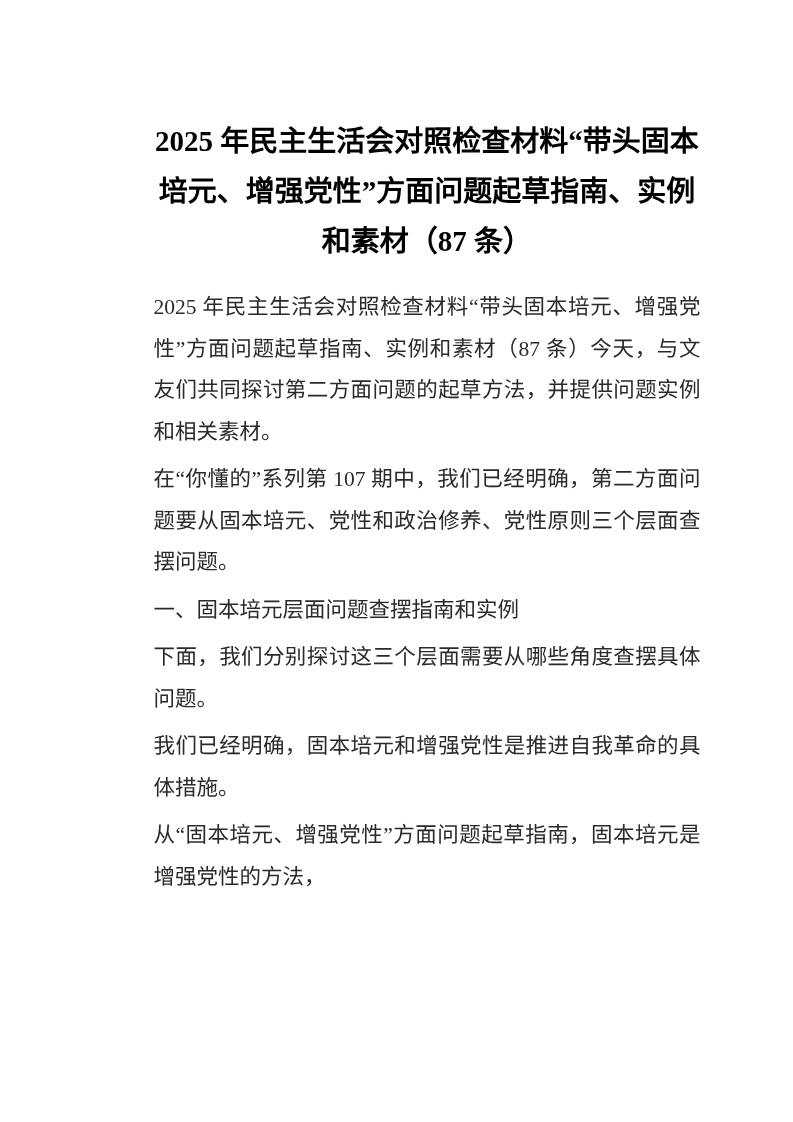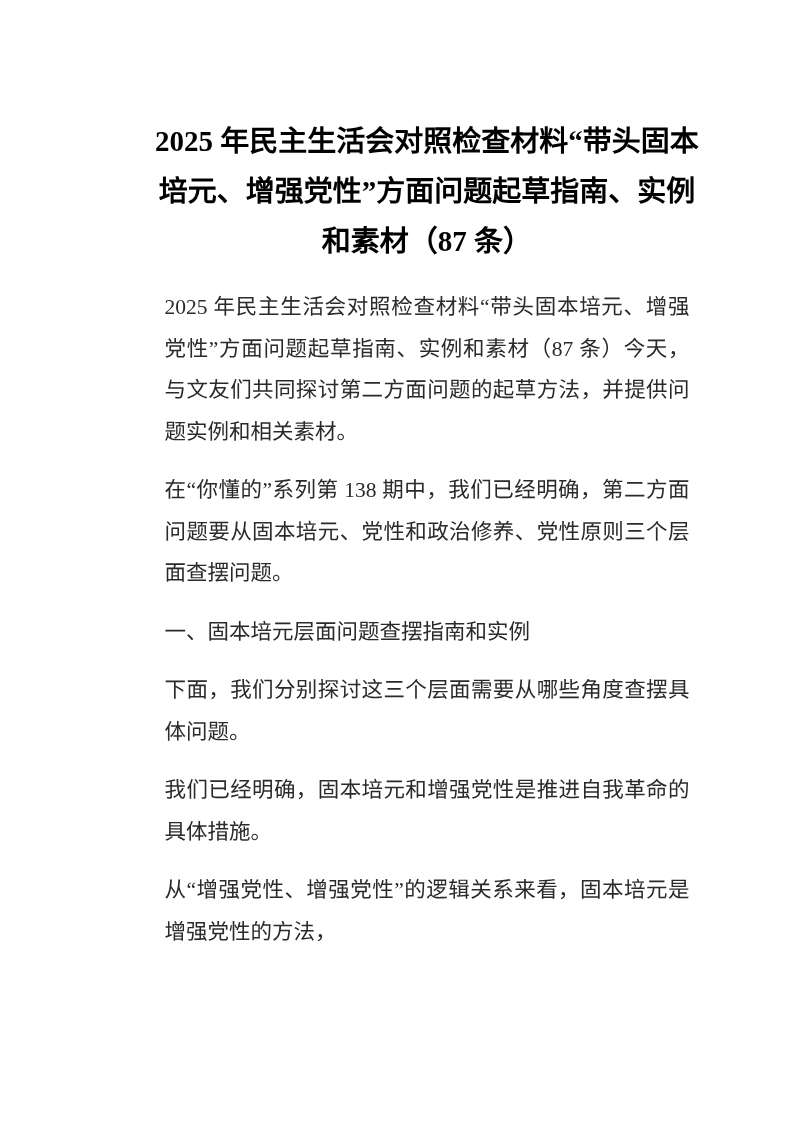--- a/index.html
+++ b/index.html
@@ -31,29 +31,29 @@
     margin: 0 0 21px 0;
   }
   .doc-para {
     font-family: "Liberation Serif", "DejaVu Serif", serif;
     font-weight: 400;
     font-size: 21.5px;
     line-height: 41.5px;
     color: #2a2a2a;
     text-align: justify;
     text-justify: inter-ideograph;
-    margin: 17px;
+    margin: 6px;
   }
 </style>
 </head>
 <body>
 
 <div class="page">
   <div class="content">
     <h1 class="doc-title">2025 年民主生活会对照检查材料“带头固本培元、增强党性”方面问题起草指南、实例和素材（87 条）</h1>
     <p class="doc-para">2025 年民主生活会对照检查材料“带头固本培元、增强党性”方面问题起草指南、实例和素材（87 条）今天，与文友们共同探讨第二方面问题的起草方法，并提供问题实例和相关素材。</p>
-    <p class="doc-para">在“你懂的”系列第 138 期中，我们已经明确，第二方面问题要从固本培元、党性和政治修养、党性原则三个层面查摆问题。</p>
+    <p class="doc-para">在“你懂的”系列第 107 期中，我们已经明确，第二方面问题要从固本培元、党性和政治修养、党性原则三个层面查摆问题。</p>
     <p class="doc-para">一、固本培元层面问题查摆指南和实例</p>
     <p class="doc-para">下面，我们分别探讨这三个层面需要从哪些角度查摆具体问题。</p>
     <p class="doc-para">我们已经明确，固本培元和增强党性是推进自我革命的具体措施。</p>
-    <p class="doc-para">从“增强党性、增强党性”的逻辑关系来看，固本培元是增强党性的方法，</p>
+    <p class="doc-para">从“固本培元、增强党性”方面问题起草指南，固本培元是增强党性的方法，</p>
   </div>
 </div>
 
 </body></html>

